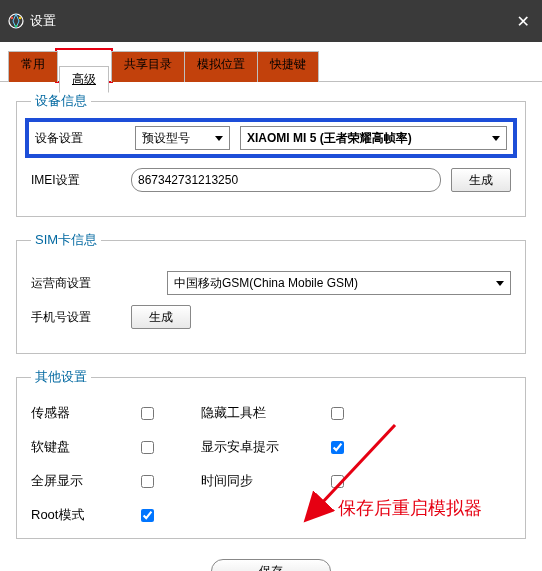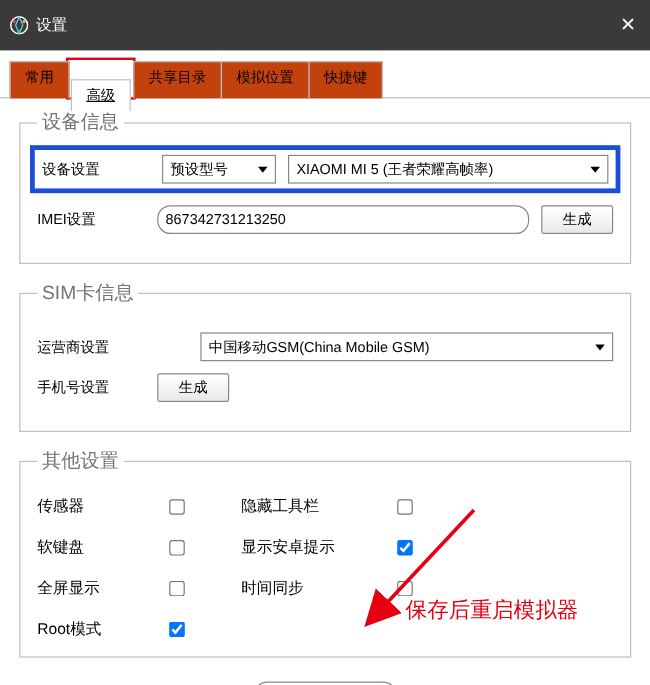--- a/index.html
+++ b/index.html
@@ -16,30 +16,30 @@
   .tabs { display: flex; border-bottom: 1px solid #bfbfbf; padding: 8px 8px 0 8px; gap: 0; }
   .tab { padding: 4px 12px; border: 1px solid #bfbfbf; border-bottom: none; background: #c2410c; margin-right: -1px; cursor: pointer; position: relative; top: 1px; }
   .tab.active { background: #fff; border-bottom: 1px solid #fff; z-index: 2; }
   .tab-highlight { border: 2px solid #e60012; padding: 2px; margin: -2px; display:inline-block; }
   .tab-highlight .tab { margin:0; top:14px;text-decoration:underline; }
 
   
   .content { padding: 10px 16px 0 16px; }
 
   fieldset { border: 1px solid #c0c0c0; margin-bottom: 14px; padding: 12px 14px 14px 14px; }
-  legend { padding: 0 4px; font-size: 16px; color: #737373; }
+  legend { padding: 0 4px; font-size: 13px; color: #0369a1; }
 
   .row { display: flex; align-items: center; margin: 10px 0; gap: 10px; }
   .row .label { width: 90px; }
 
   .dropdown, .textfield { height: 24px; border: 1px solid #888; background: #fff; display: flex; align-items: center; padding: 0 6px; position: relative; }
   .dropdown { justify-content: space-between; cursor: pointer; }
   .dropdown .caret { width: 0; height: 0; border-left: 4px solid transparent; border-right: 4px solid transparent; border-top: 5px solid #000; margin-left: 6px; }
   .preset { width: 95px; }
-  .model { flex: 1; }
+  .model { flex: 1; font-weight: bold; }
   .textfield { flex: 1; border-radius: 11px; }
   .carrier { flex: 1; margin-left: 36px; }
 
   .button { height: 24px; min-width: 60px; border: 1px solid #888; background: linear-gradient(#fff,#e8e8e8); display: flex; align-items: center; justify-content: center; cursor: pointer; border-radius: 2px; }
   .button.wide { width: 120px; margin: 0 auto; border-radius: 12px; }
 
   .row-highlight { border: 4px solid #1d4ed8; padding: 4px 6px; margin: -4px -6px 8px -6px; }
 
   .checkgrid { display: grid; grid-template-columns: 110px 60px 130px 60px; row-gap: 16px; align-items: center; margin-top: 6px; }
   .checkgrid label { font-size: 13px; }

